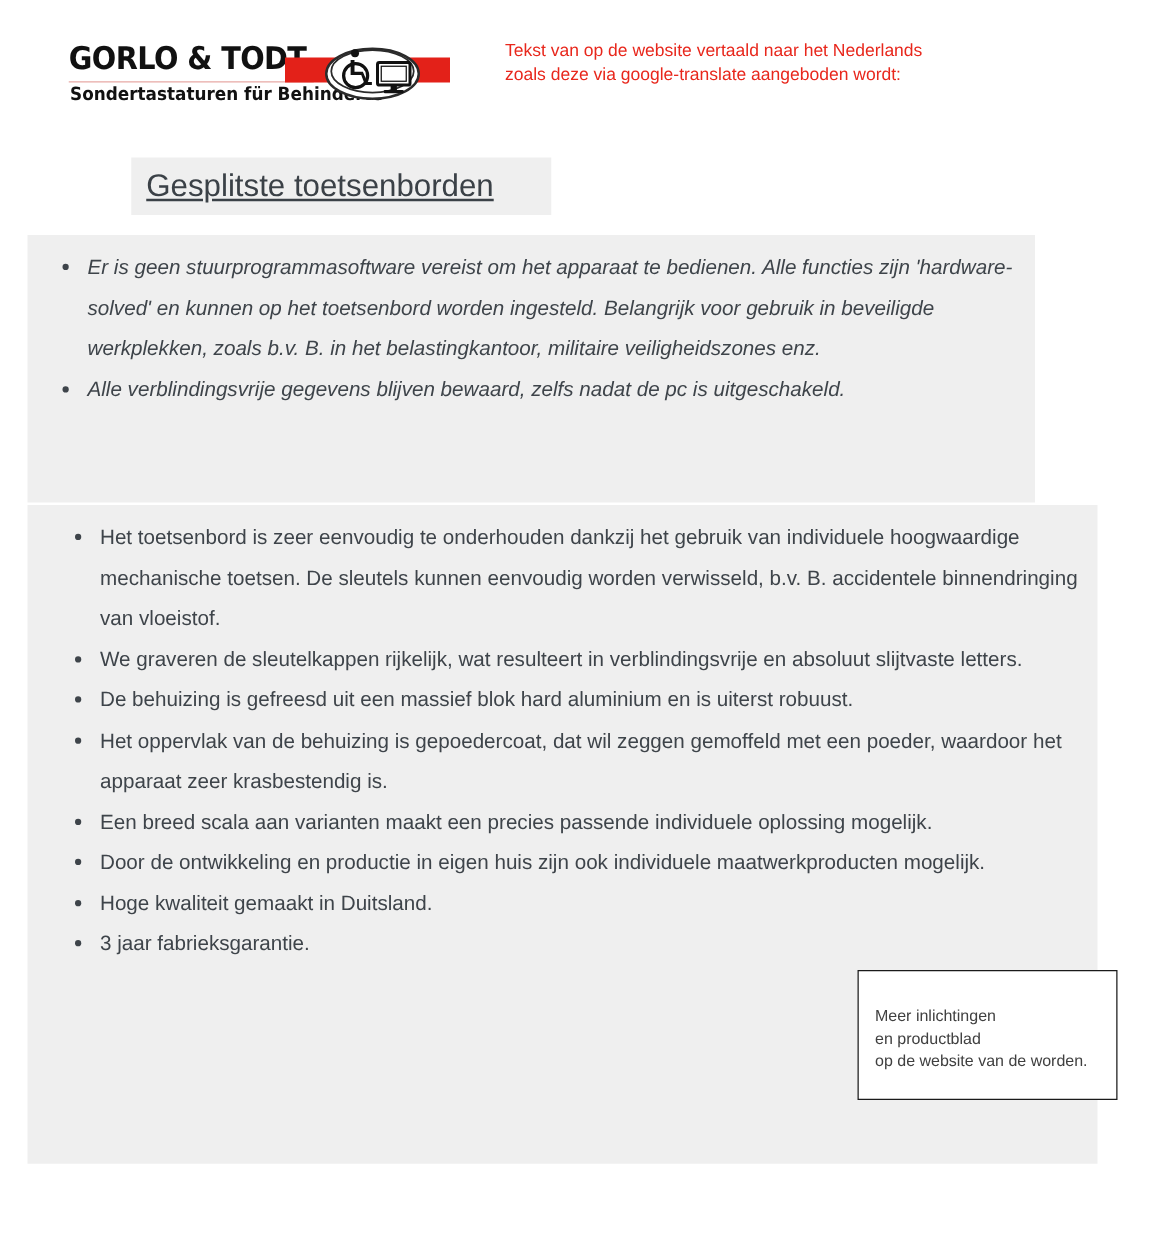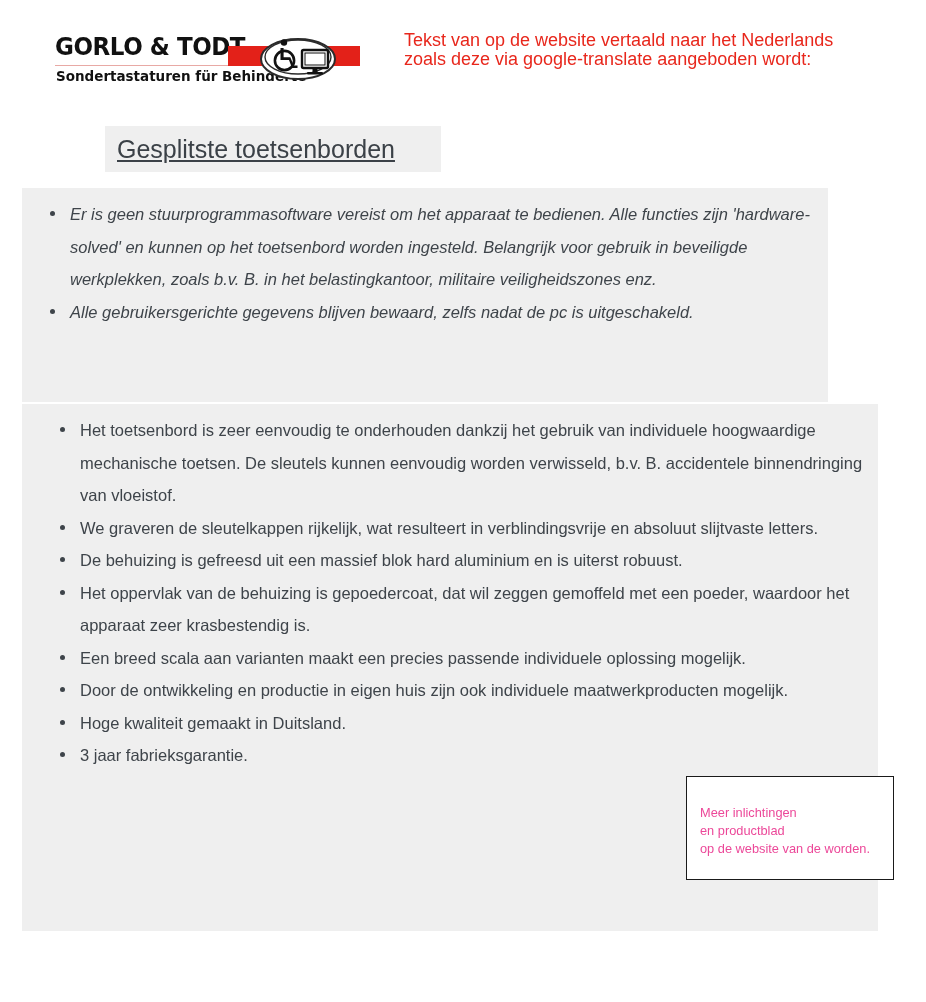--- a/index.html
+++ b/index.html
@@ -90,21 +90,21 @@
     top: 0;
     width: 80px;
     height: 56px;
   }
 
   .translate-note {
     position: absolute;
     left: 404px;
     top: 31px;
     width: 420px;
-    font-size: 18px;
+    font-size: 14px;
     line-height: 19px;
     color: #e8271c;
   }
   .translate-note div { white-space: nowrap; }
 
   
   .title-box {
     position: absolute;
     left: 105px;
     top: 126px;
@@ -187,21 +187,21 @@
     background: #ffffff;
     border: 1px solid #1a1a1a;
     box-sizing: border-box;
   }
   .info-box .lines {
     position: absolute;
     left: 13px;
     top: 27px;
     font-size: 12.8px;
     line-height: 18px;
-    color: #ec4899;
+    color: #404040;
   }
   .info-box .lines div { white-space: nowrap; }
 </style>
 </head>
 <body>
 
 <div class="header">
 
   <div class="logo-block">
     <div class="logo-wordmark">GORLO &amp; TODT</div>
@@ -236,21 +236,21 @@
   </div>
 </div>
 
 <div class="title-box">
   <div class="title-text">Gesplitste toetsenborden</div>
 </div>
 
 <div class="panel panel-one">
   <ul class="bullets list-one" id="list-one">
       <li><span class="dot"></span><span>Er is geen stuurprogrammasoftware vereist om het apparaat te bedienen. Alle functies zijn 'hardware-solved' en kunnen op het toetsenbord worden ingesteld. Belangrijk voor gebruik in beveiligde werkplekken, zoals b.v. B. in het belastingkantoor, militaire veiligheidszones enz.</span></li>
-      <li><span class="dot"></span><span>Alle gebruikersgerichte gegevens blijven bewaard, zelfs nadat de pc is uitgeschakeld.</span></li>
+      <li><span class="dot"></span><span>Alle verblindingsvrije gegevens blijven bewaard, zelfs nadat de pc is uitgeschakeld.</span></li>
     </ul>
 </div>
 
 <div class="panel panel-two">
   <ul class="bullets list-two" id="list-two">
       <li><span class="dot"></span><span>Het toetsenbord is zeer eenvoudig te onderhouden dankzij het gebruik van individuele hoogwaardige mechanische toetsen. De sleutels kunnen eenvoudig worden verwisseld, b.v. B. accidentele binnendringing van vloeistof.</span></li>
       <li><span class="dot"></span><span>We graveren de sleutelkappen rijkelijk, wat resulteert in verblindingsvrije en absoluut slijtvaste letters.</span></li>
       <li><span class="dot"></span><span>De behuizing is gefreesd uit een massief blok hard aluminium en is uiterst robuust.</span></li>
       <li><span class="dot"></span><span>Het oppervlak van de behuizing is gepoedercoat, dat wil zeggen gemoffeld met een poeder, waardoor het apparaat zeer krasbestendig is.</span></li>
       <li><span class="dot"></span><span>Een breed scala aan varianten maakt een precies passende individuele oplossing mogelijk.</span></li>

